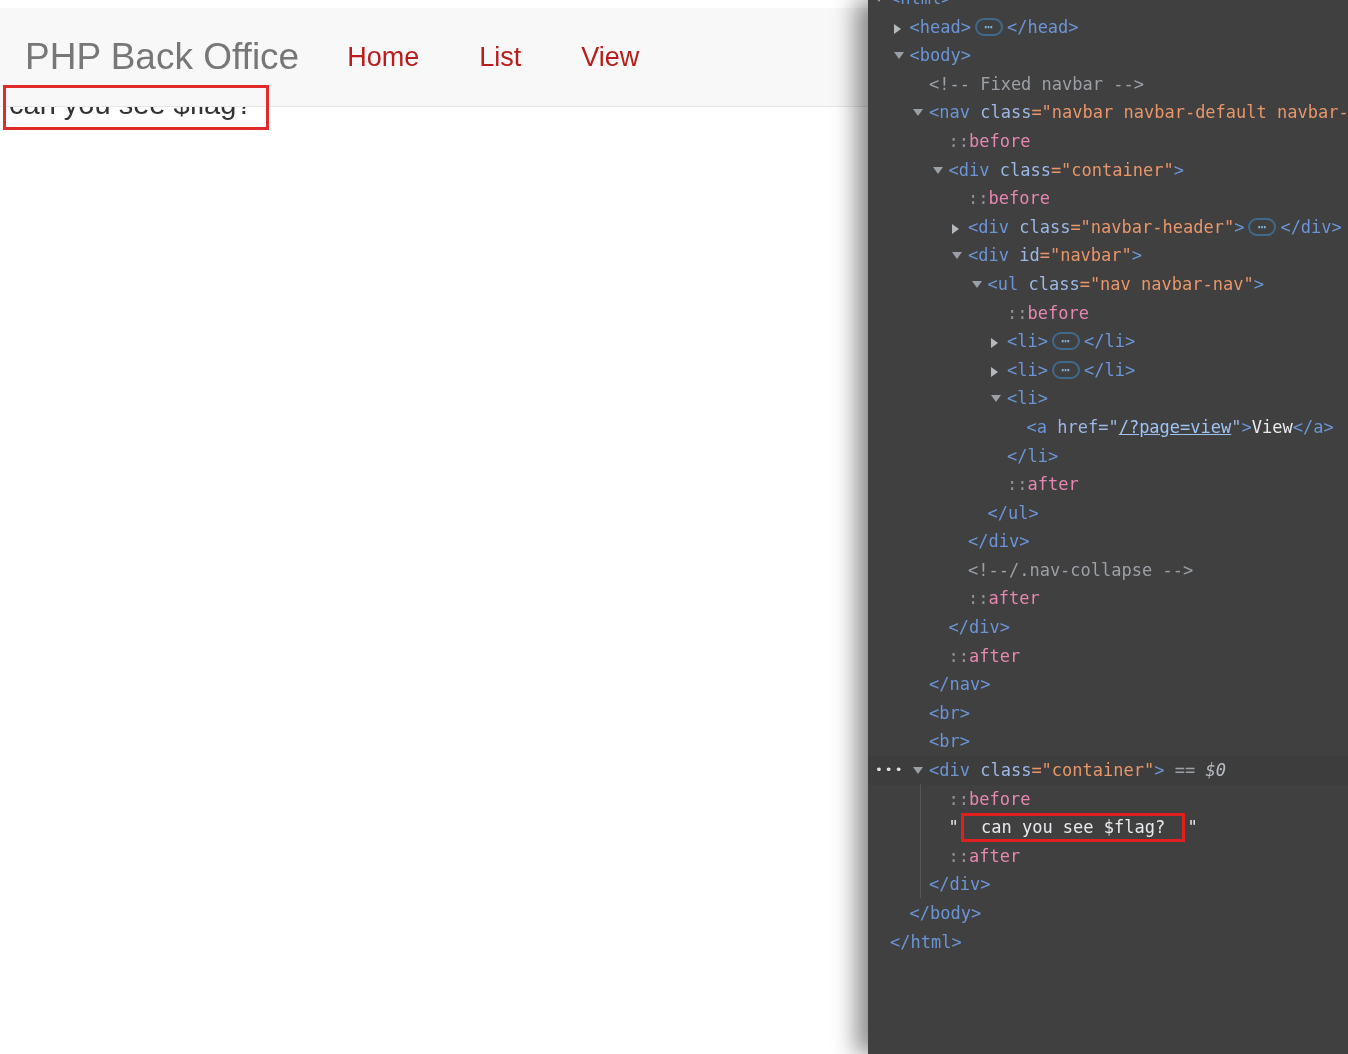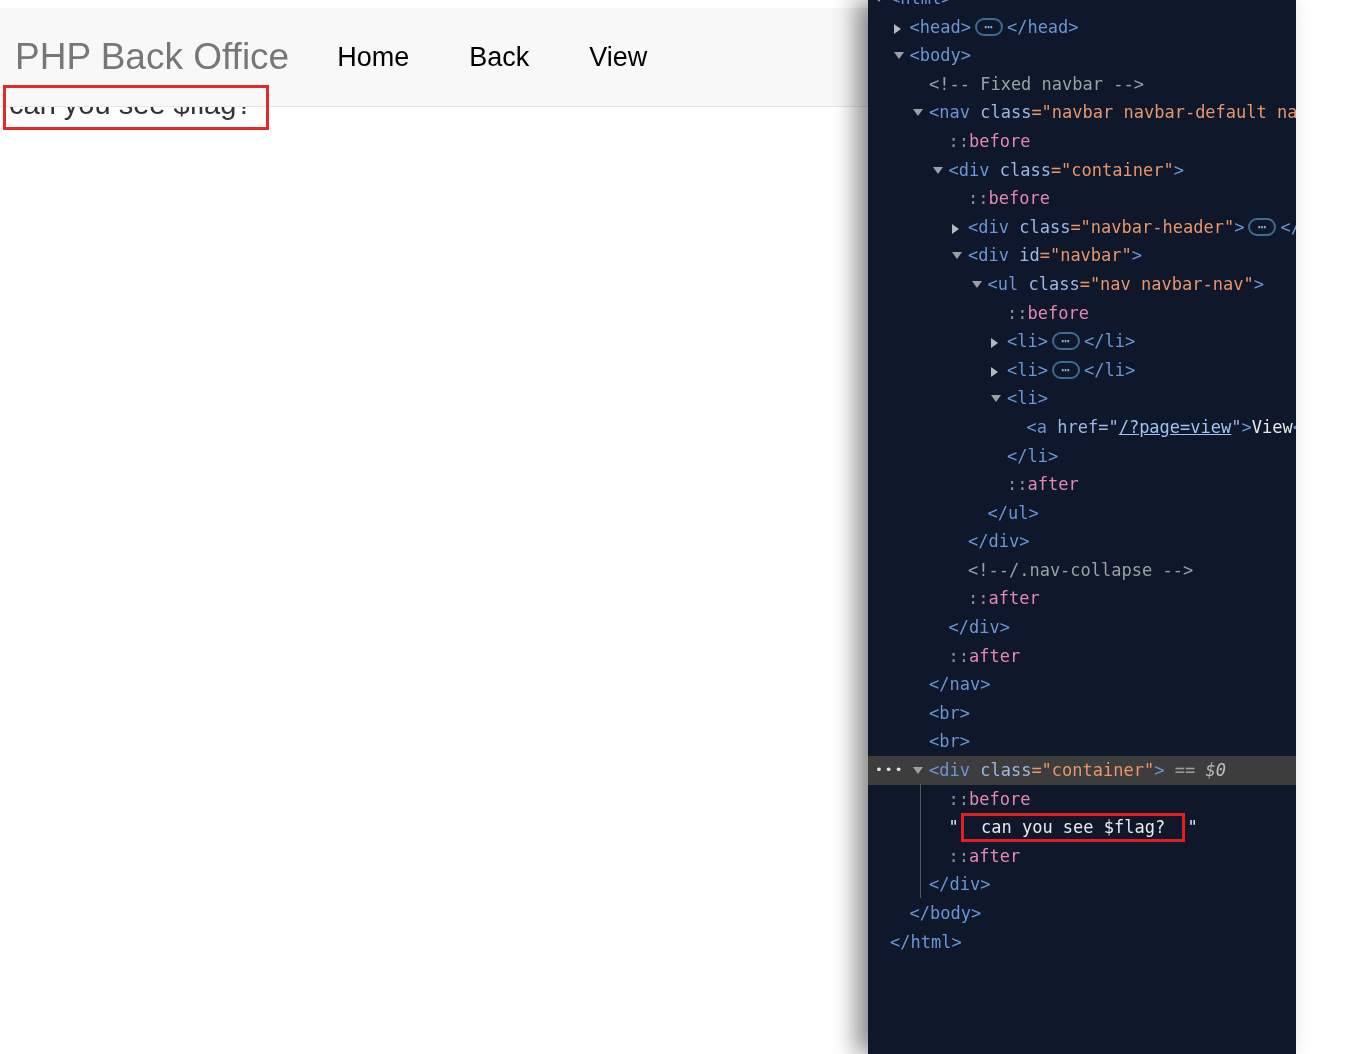--- a/index.html
+++ b/index.html
@@ -12,41 +12,41 @@
   }
 
   
   .page { position: absolute; left: 0; top: 0; width: 868px; height: 1054px; background: #fff; }
   .navbar {
     position: absolute; top: 8px; left: 0; right: 0; height: 99px;
     background: #f8f8f8; border-bottom: 1px solid #e7e7e7;
     display: flex; align-items: center; z-index: 2;
   }
   .brand {
-    color: #777; font-size: 37px; padding-left: 15px;
+    color: #777; font-size: 37px; padding-left: 25px;
     text-decoration: none; white-space: nowrap;
   }
   .navlinks { display: flex; margin-left: 18px; }
   .navlink {
-    color: #000000; font-size: 27px; padding: 0 30px;
+    color: #b91c1c; font-size: 27px; padding: 0 30px;
     text-decoration: none; white-space: nowrap;
   }
   .flag-text {
     position: absolute; top: 88px; left: 9px; z-index: 1;
     font-size: 29px; color: #333; white-space: nowrap;
   }
   .page-red-box {
     position: absolute; left: 3px; top: 85px; width: 266px; height: 45px;
     border: 3px solid #e12b2b; z-index: 10; pointer-events: none;
   }
 
   
   .devtools {
-    position: absolute; left: 868px; top: 0; width: 428px; height: 1054px;
-    background: #0f172a; overflow: hidden; z-index: 5;
+    position: absolute; left: 868px; top: 0; width: 480px; height: 1054px;
+    background: #404040; overflow: hidden; z-index: 5;
     box-shadow: -12px 0 22px rgba(0,0,0,0.45);
   }
   .tree {
     position: relative; margin-top: -16px;
     font-family: "DejaVu Sans Mono", monospace;
     font-size: 17px; line-height: 28.6px;
     white-space: pre; color: #e8eaed;
   }
   .trow { height: 28.6px; position: relative; width: 480px; }
   .trow.selected { background: #3d3d3d; }
@@ -94,21 +94,21 @@
 </style>
 </head>
 <body>
 
 <div class="page">
   <div class="flag-text">can you see $flag?</div>
   <nav class="navbar">
     <a class="brand">PHP Back Office</a>
     <div class="navlinks">
       <a class="navlink">Home</a>
-      <a class="navlink">Back</a>
+      <a class="navlink">List</a>
       <a class="navlink">View</a>
     </div>
   </nav>
   <div class="page-red-box"></div>
 </div>
 
 <div class="devtools">
   <div class="tree"><div class="trow" style="padding-left: 6px;"><span class="arrow down"></span><span class="seg-tag">&lt;html&gt;</span></div><div class="trow" style="padding-left: 25.5px;"><span class="arrow right"></span><span class="seg-tag">&lt;head&gt;</span><span class="pill">⋯</span><span class="seg-tag">&lt;/head&gt;</span></div><div class="trow" style="padding-left: 25.5px;"><span class="arrow down"></span><span class="seg-tag">&lt;body&gt;</span></div><div class="trow" style="padding-left: 45px;"><span class="arrow"></span><span class="seg-comment">&lt;!-- Fixed navbar --&gt;</span></div><div class="trow" style="padding-left: 45px;"><span class="arrow down"></span><span class="seg-tag">&lt;nav</span><span class="seg-attr"> class</span><span class="seg-val">="navbar navbar-default navbar-f</span></div><div class="trow" style="padding-left: 64.5px;"><span class="arrow"></span><span class="seg-colon">::</span><span class="seg-pseudo">before</span></div><div class="trow" style="padding-left: 64.5px;"><span class="arrow down"></span><span class="seg-tag">&lt;div</span><span class="seg-attr"> class</span><span class="seg-val">="container"</span><span class="seg-tag">&gt;</span></div><div class="trow" style="padding-left: 84px;"><span class="arrow"></span><span class="seg-colon">::</span><span class="seg-pseudo">before</span></div><div class="trow" style="padding-left: 84px;"><span class="arrow right"></span><span class="seg-tag">&lt;div</span><span class="seg-attr"> class</span><span class="seg-val">="navbar-header"</span><span class="seg-tag">&gt;</span><span class="pill">⋯</span><span class="seg-tag">&lt;/div&gt;</span></div><div class="trow" style="padding-left: 84px;"><span class="arrow down"></span><span class="seg-tag">&lt;div</span><span class="seg-attr"> id</span><span class="seg-val">="navbar"</span><span class="seg-tag">&gt;</span></div><div class="trow" style="padding-left: 103.5px;"><span class="arrow down"></span><span class="seg-tag">&lt;ul</span><span class="seg-attr"> class</span><span class="seg-val">="nav navbar-nav"</span><span class="seg-tag">&gt;</span></div><div class="trow" style="padding-left: 123px;"><span class="arrow"></span><span class="seg-colon">::</span><span class="seg-pseudo">before</span></div><div class="trow" style="padding-left: 123px;"><span class="arrow right"></span><span class="seg-tag">&lt;li&gt;</span><span class="pill">⋯</span><span class="seg-tag">&lt;/li&gt;</span></div><div class="trow" style="padding-left: 123px;"><span class="arrow right"></span><span class="seg-tag">&lt;li&gt;</span><span class="pill">⋯</span><span class="seg-tag">&lt;/li&gt;</span></div><div class="trow" style="padding-left: 123px;"><span class="arrow down"></span><span class="seg-tag">&lt;li&gt;</span></div><div class="trow" style="padding-left: 142.5px;"><span class="arrow"></span><span class="seg-tag">&lt;a</span><span class="seg-attr"> href</span><span class="seg-attr">="</span><span class="seg-link">/?page=view</span><span class="seg-attr">"</span><span class="seg-tag">&gt;</span><span class="seg-white">View</span><span class="seg-tag">&lt;/a&gt;</span></div><div class="trow" style="padding-left: 123px;"><span class="arrow"></span><span class="seg-tag">&lt;/li&gt;</span></div><div class="trow" style="padding-left: 123px;"><span class="arrow"></span><span class="seg-colon">::</span><span class="seg-pseudo">after</span></div><div class="trow" style="padding-left: 103.5px;"><span class="arrow"></span><span class="seg-tag">&lt;/ul&gt;</span></div><div class="trow" style="padding-left: 84px;"><span class="arrow"></span><span class="seg-tag">&lt;/div&gt;</span></div><div class="trow" style="padding-left: 84px;"><span class="arrow"></span><span class="seg-comment">&lt;!--/.nav-collapse --&gt;</span></div><div class="trow" style="padding-left: 84px;"><span class="arrow"></span><span class="seg-colon">::</span><span class="seg-pseudo">after</span></div><div class="trow" style="padding-left: 64.5px;"><span class="arrow"></span><span class="seg-tag">&lt;/div&gt;</span></div><div class="trow" style="padding-left: 64.5px;"><span class="arrow"></span><span class="seg-colon">::</span><span class="seg-pseudo">after</span></div><div class="trow" style="padding-left: 45px;"><span class="arrow"></span><span class="seg-tag">&lt;/nav&gt;</span></div><div class="trow" style="padding-left: 45px;"><span class="arrow"></span><span class="seg-tag">&lt;br&gt;</span></div><div class="trow" style="padding-left: 45px;"><span class="arrow"></span><span class="seg-tag">&lt;br&gt;</span></div><div class="trow selected" style="padding-left: 45px;"><span class="gutter-dots">•••</span><span class="arrow down"></span><span class="seg-tag">&lt;div</span><span class="seg-attr"> class</span><span class="seg-val">="container"</span><span class="seg-tag">&gt;</span><span class="seg-eq"> == </span><span class="seg-eqvar">$0</span></div><div class="trow" style="padding-left: 64.5px;"><span class="arrow"></span><span class="seg-colon">::</span><span class="seg-pseudo">before</span></div><div class="trow" style="padding-left: 64.5px;"><span class="arrow"></span><span class="seg-white">"</span><span class="seg-white seg-box"> can you see $flag? </span><span class="seg-white">"</span></div><div class="trow" style="padding-left: 64.5px;"><span class="arrow"></span><span class="seg-colon">::</span><span class="seg-pseudo">after</span></div><div class="trow" style="padding-left: 45px;"><span class="arrow"></span><span class="seg-tag">&lt;/div&gt;</span></div><div class="trow" style="padding-left: 25.5px;"><span class="arrow"></span><span class="seg-tag">&lt;/body&gt;</span></div><div class="trow" style="padding-left: 6px;"><span class="arrow"></span><span class="seg-tag">&lt;/html&gt;</span></div></div>
   <div class="guide"></div>
 </div>

